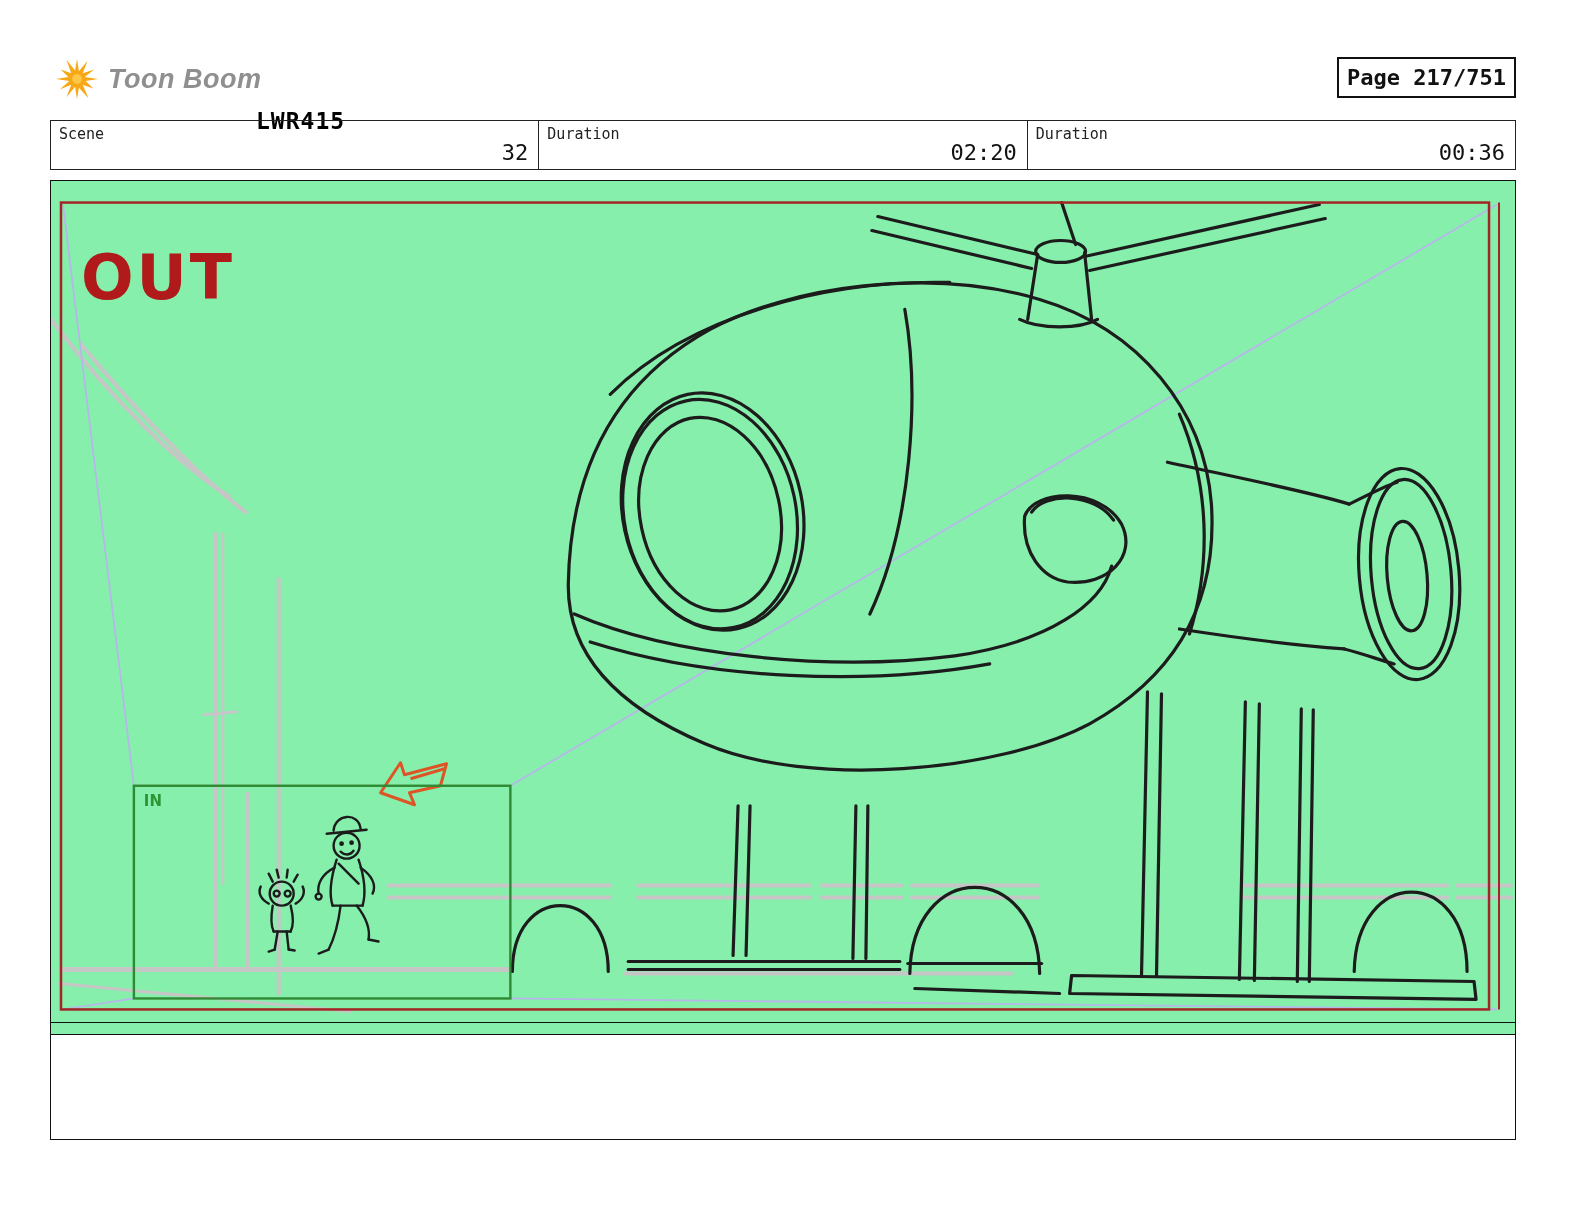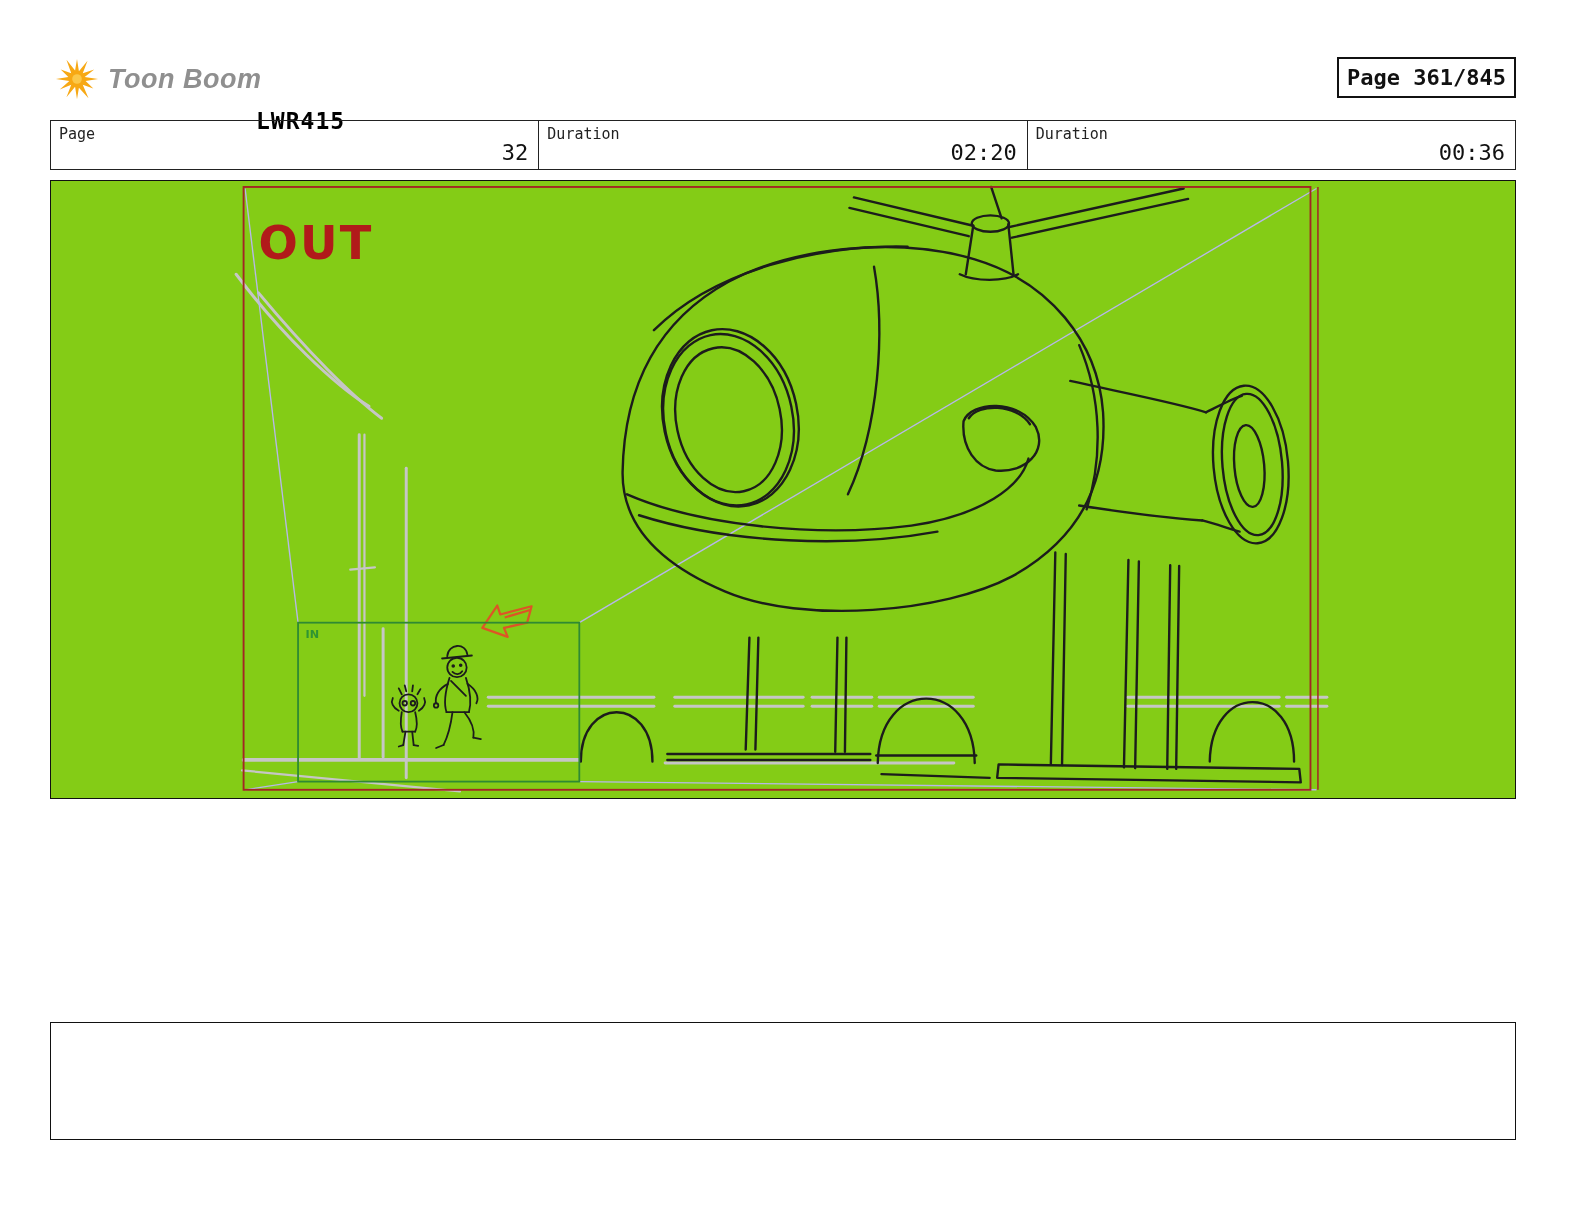--- a/index.html
+++ b/index.html
@@ -30,22 +30,22 @@
   .info-bar {
     position:absolute; left:50px; top:120px; width:1466px; height:50px;
     border:1.5px solid #222; box-sizing:border-box; display:flex;
   }
   .info-cell { flex:1; position:relative; border-left:1.5px solid #222; }
   .info-cell:first-child { border-left:none; }
   .info-label { position:absolute; top:4px; left:8px; font-size:15px; color:#222; }
   .info-value { position:absolute; bottom:4px; right:10px; font-size:22px; color:#111; }
   
   .panel {
-    position:absolute; left:50px; top:180px; width:1466px; height:619px;
-    border:1.5px solid #111; box-sizing:border-box; background:#84cc16;
+    position:absolute; left:50px; top:180px; width:1466px; height:855px;
+    border:1.5px solid #111; box-sizing:border-box; background:#86efac;
   }
   .panel svg { position:absolute; left:0; top:0; width:100%; height:100%; }
   
   .caption-box {
     position:absolute; left:50px; top:1022px; width:1466px; height:118px;
     border:1.5px solid #111; box-sizing:border-box;
     font-size:16px; padding:8px; color:#111;
   }
 </style>
 </head>
@@ -54,25 +54,25 @@
 <div class="page">
 
   <div class="logo-wrap">
     <svg class="logo-star" viewBox="0 0 48 48">
       <polygon fill="#f7a814" points="46,24 33,26 41,34 30,30 36,44 26,33 24,45 22,32 13,43 18,30 6,35 16,26 2,24 15,22 7,14 18,18 13,4 22,15 24,3 26,16 35,5 30,18 42,14 32,22"></polygon>
       <circle cx="24" cy="24" r="5" fill="#fbc84a"></circle>
     </svg>
     <span class="brand-text">Toon Boom</span>
   </div>
   <div class="project-title">LWR415</div>
-  <div class="page-box">Page 361/845</div>
+  <div class="page-box">Page 217/751</div>
 
   <div class="info-bar">
     <div class="info-cell">
-      <span class="info-label">Page</span>
+      <span class="info-label">Scene</span>
       <span class="info-value">32</span>
     </div>
     <div class="info-cell">
       <span class="info-label">Duration</span>
       <span class="info-value">02:20</span>
     </div>
     <div class="info-cell">
       <span class="info-label">Duration</span>
       <span class="info-value">00:36</span>
     </div>

